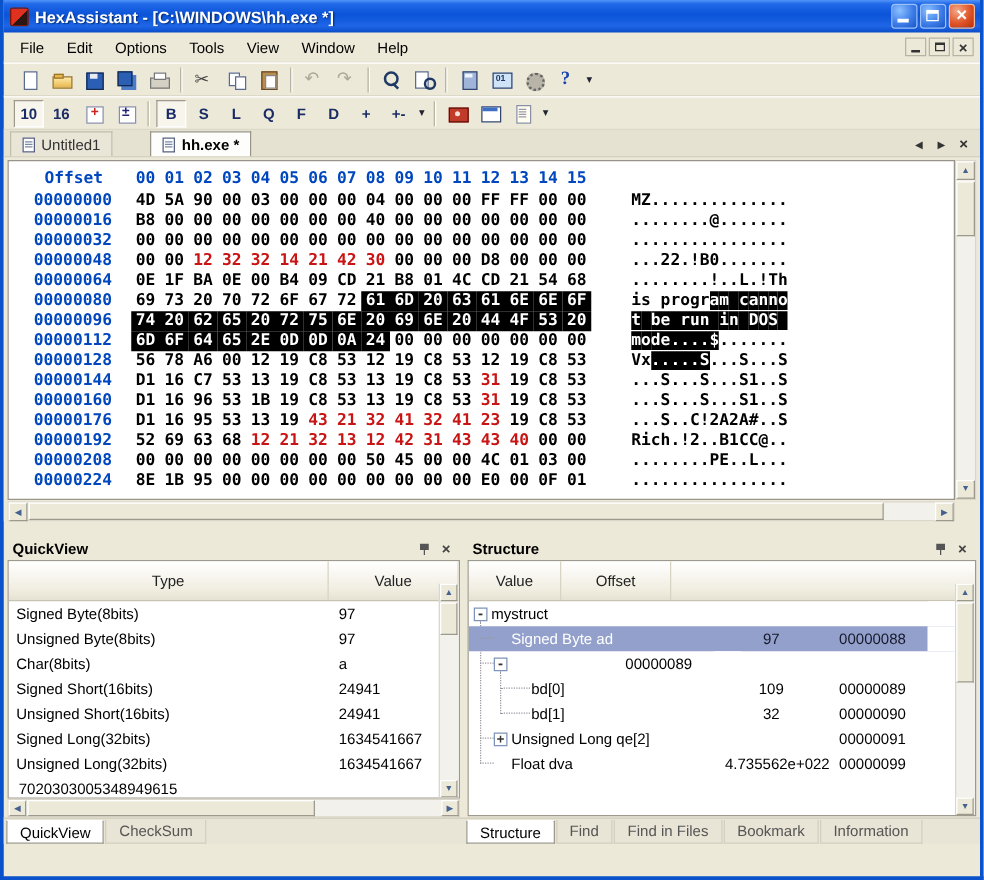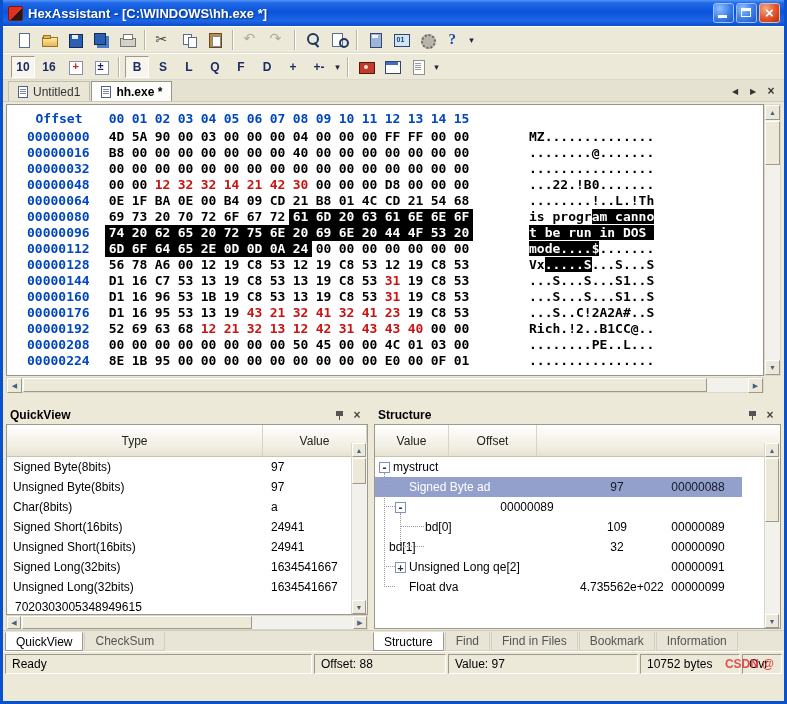--- a/index.html
+++ b/index.html
@@ -72,42 +72,42 @@
   .ic-unsign-toggle::after{content:"±";left:5px;top:1px;font-size:11px;font-weight:bold;color:#227;}
   .ic-snapshot::before{content:"";left:1px;top:3px;width:14px;height:10px;background:#C23A2A;border:1px solid #5E120A;}
   .ic-snapshot::after{content:"";left:6px;top:6px;width:4px;height:4px;background:#F8E0D8;border-radius:50%;}
   .ic-window-view::before{content:"";left:1px;top:2px;width:14px;height:11px;background:#fff;border:1px solid #31456E;}
   .ic-window-view::after{content:"";left:2px;top:3px;width:12px;height:3px;background:#3E6FC4;}
   .ic-notes::before{content:"";left:3px;top:1px;width:10px;height:13px;background:#FFFDF0;border:1px solid #8890A8;}
   .ic-notes::after{content:"";left:5px;top:4px;width:6px;height:1px;background:#99A;box-shadow:0 2px 0 #99A,0 4px 0 #99A,0 6px 0 #99A;}
 
   
   .tabbar{height:22px;flex:none;display:flex;align-items:flex-end;background:#E6E2D2;padding-left:5px;position:relative;border-bottom:1px solid #CFCBBB;}
-  .doc-tabs{display:flex;align-items:flex-end;}
+  .doc-tabs{display:flex;align-items:flex-end;gap:29px;}
   .doc-tab{display:flex;align-items:center;height:20px;padding:0 9px;margin-right:1px;border:1px solid #C2BEAE;border-bottom:none;background:#E9E6D8;color:#333;}
   .doc-tab.active{background:#FDFDFB;font-weight:bold;color:#000;border-color:#98948A;}
   .tab-doc-icon{width:10px;height:12px;background:#fff;border:1px solid #55617E;position:relative;display:inline-block;margin-right:5px;flex:none;}
   .tab-doc-icon::after{content:"";position:absolute;left:1px;top:2px;width:6px;height:1px;background:#7A87A8;box-shadow:0 2px 0 #7A87A8,0 4px 0 #7A87A8;}
   .tabnav{position:absolute;right:5px;top:3px;display:flex;gap:2px;}
   .tn{width:16px;height:16px;display:flex;align-items:center;justify-content:center;color:#333;}
   .tn-left::before{content:"◀";font-size:8px;}
   .tn-right::before{content:"▶";font-size:8px;}
   .tn-close::before{content:"×";font-size:12px;font-weight:bold;}
 
   
   .hexregion{height:291px;flex:none;position:relative;background:#ECE9D8;}
   .hex-canvas{position:absolute;left:3px;top:2px;right:20px;bottom:17px;background:#fff;border:1px solid #98948A;overflow:hidden;font-family:"DejaVu Sans Mono","Liberation Mono",monospace;font-size:13px;font-weight:bold;line-height:16px;}
   .hex-inner{padding-top:6px;}
   .hhead,.hrow{display:flex;height:16px;white-space:pre;}
   .hhead{color:#0047BF;margin-bottom:2px;}
   .hoff{width:64px;margin-left:20px;color:#0047BF;flex:none;}
   .hhead .hoff{text-align:center;}
   .hbytes{display:flex;margin-left:14px;flex:none;}
   .hb{width:23px;text-align:center;flex:none;}
-  .hascii{margin-left:40px;white-space:pre;padding-left:16px;}
+  .hascii{margin-left:16px;white-space:pre;padding-left:16px;}
   .sel{background:#000;color:#fff;}
   .mod{color:#C81414;}
 
   
   .vscroll{position:absolute;background:#F2F1EB;border:1px solid #DAD6CA;}
   .hexregion .vscroll{top:2px;right:3px;bottom:17px;width:17px;}
   .sbtn{position:absolute;width:15px;height:15px;background:#ECE9D8;border:1px solid;border-color:#FFF #9D9A8D #9D9A8D #FFF;display:flex;align-items:center;justify-content:center;font-size:7px;color:#44618F;}
   .sbtn.up{top:0;left:0;}
   .sbtn.down{bottom:0;left:0;}
   .sbtn.up::before{content:"▲";}
@@ -205,20 +205,40 @@
       <span class="wbtn min">
           <span class="glyph-min"></span>
         </span>
       <span class="wbtn max">
           <span class="glyph-max"></span>
         </span>
       <span class="wbtn close"></span>
     </span>
   </div>
 
+  <div class="menubar">
+    <div class="menu-items">
+        <div class="menu-item">File</div>
+        <div class="menu-item">Edit</div>
+        <div class="menu-item">Options</div>
+        <div class="menu-item">Tools</div>
+        <div class="menu-item">View</div>
+        <div class="menu-item">Window</div>
+        <div class="menu-item">Help</div>
+      </div>
+    <div class="mdi-group">
+      <span class="mdi">
+          <span class="g-min"></span>
+        </span>
+      <span class="mdi">
+          <span class="g-rest"></span>
+        </span>
+      <span class="mdi gx"></span>
+    </div>
+  </div>
 
   <div class="toolbar">
       <div class="tbtn">
         <span class="ic ic-new-file"></span>
       </div>
       <div class="tbtn">
         <span class="ic ic-open-file"></span>
       </div>
       <div class="tbtn">
         <span class="ic ic-save-file"></span>
@@ -462,21 +482,21 @@
               <span class="st-fill"></span>
             </div>
             <div class="strow" style="padding-left: 36px;">
               <span class="stub" style="left: 25px; width: 24px;"></span>
               <span class="st-exp none"></span>
               <span class="st-name">bd[0]</span>
               <span class="st-val">109</span>
               <span class="st-off">00000089</span>
               <span class="st-fill"></span>
             </div>
-            <div class="strow" style="">
+            <div class="strow" style="padding-left: 36px;">
               <span class="stub" style="left: 25px; width: 24px;"></span>
               <span class="st-exp none"></span>
               <span class="st-name">bd[1]</span>
               <span class="st-val">32</span>
               <span class="st-off">00000090</span>
               <span class="st-fill"></span>
             </div>
             <div class="strow" style="padding-left: 20px;">
               <span class="stub" style="left: 9px; width: 11px;"></span>
               <span class="st-exp">+</span>
@@ -510,22 +530,14 @@
       </div>
     <div class="btab-group btg-right">
         <div class="btab active">Structure</div>
         <div class="btab">Find</div>
         <div class="btab">Find in Files</div>
         <div class="btab">Bookmark</div>
         <div class="btab">Information</div>
       </div>
   </div>
 
-  <div class="statusbar">
-    <div class="seg ready">Ready</div>
-    <div class="seg off">Offset: 88</div>
-    <div class="seg val">Value: 97</div>
-    <div class="seg size">10752 bytes</div>
-    <div class="seg mode">Ovr</div>
-    <div class="watermark">CSDN @</div>
-  </div>
 
 </div>
 
 </body></html>

